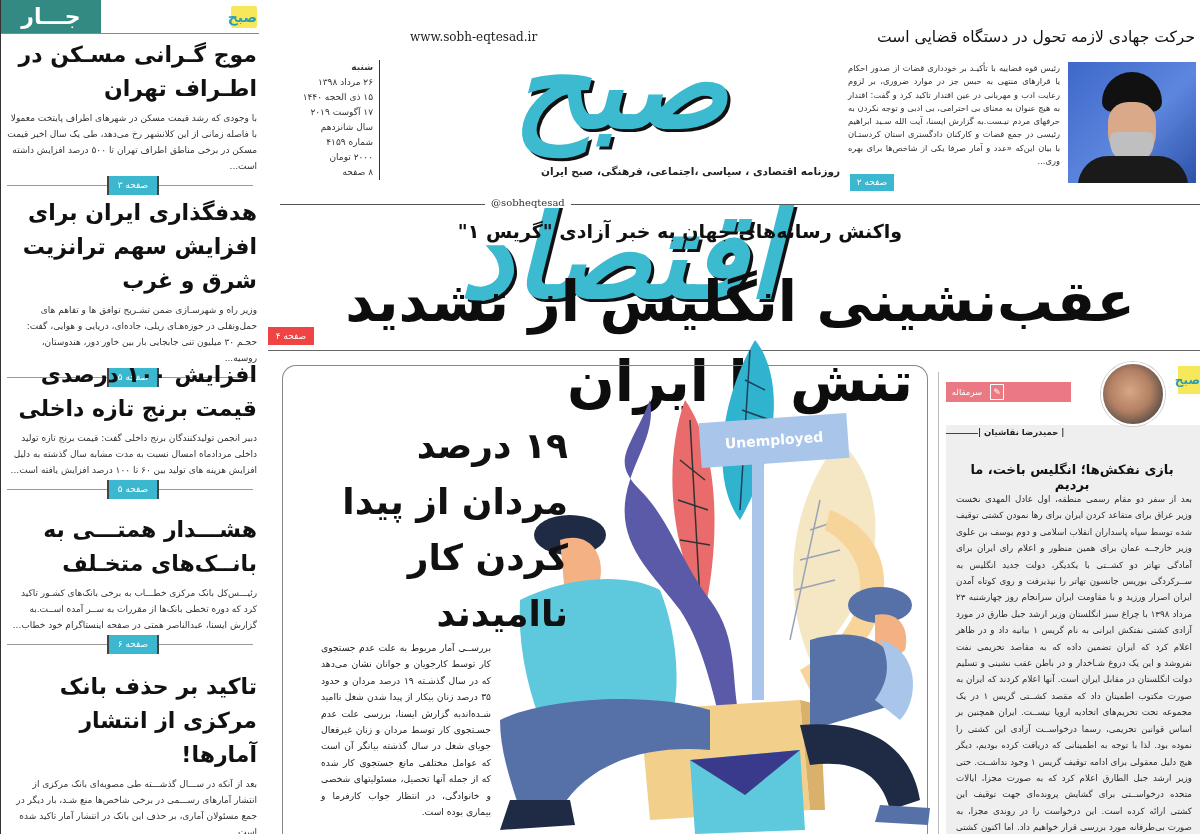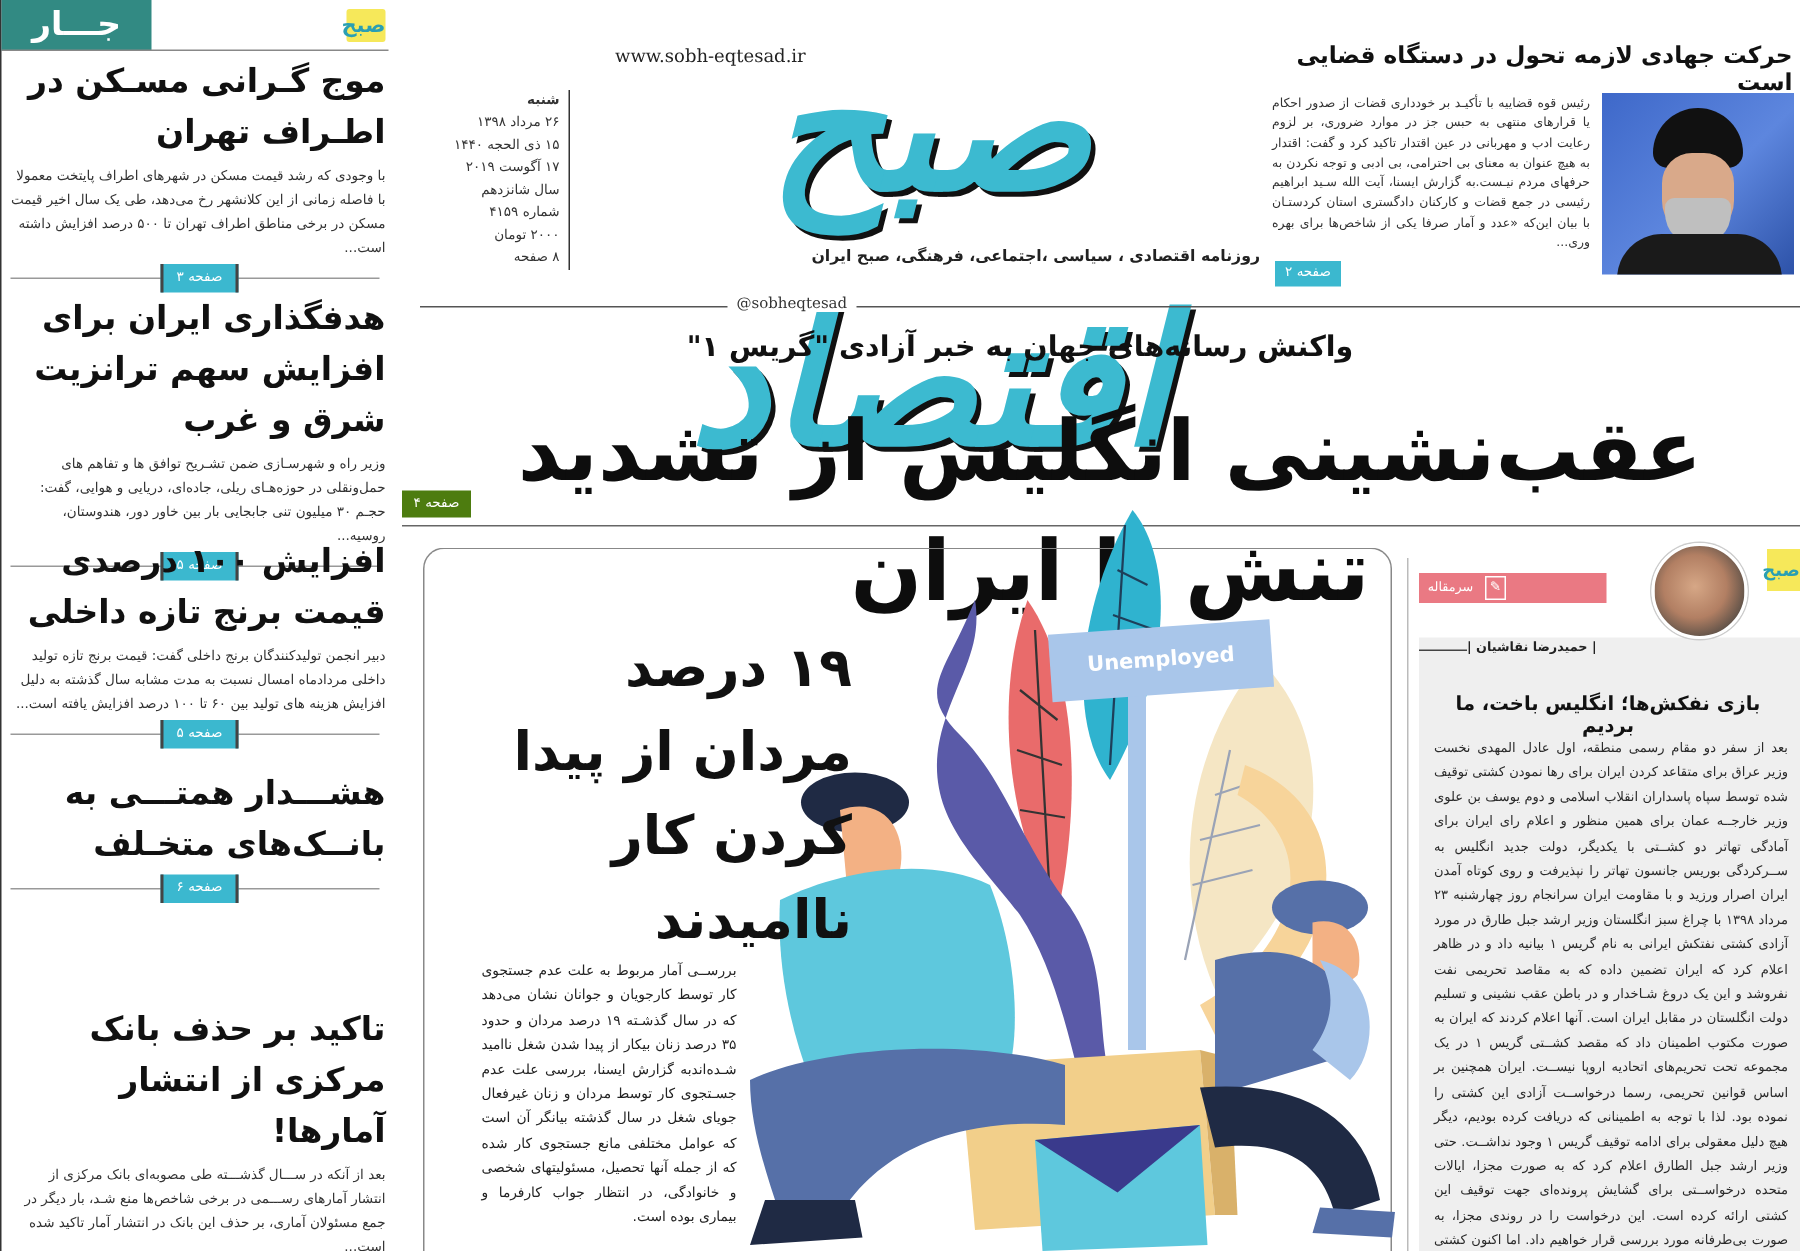--- a/index.html
+++ b/index.html
@@ -23,33 +23,33 @@
   
   .url { left: 410px; top: 30px; font-family: "DejaVu Serif", serif; font-size: 12px; color: #222; direction: ltr; }
   .dateblock { left: 300px; top: 60px; width: 80px; font-size: 9px; line-height: 15px; text-align: right; color: #333; border-right: 1px solid #333; padding-right: 6px; }
   .logo-text { left: 400px; top: 0px; width: 440px; height: 170px; font-family: "DejaVu Serif", serif; font-size: 120px; font-weight: bold; color: #3cbad0; line-height: 170px; text-align: center; font-style: italic; text-shadow: 3px 3px 0 #111; letter-spacing: -6px; }
   .tagline { left: 410px; top: 165px; width: 430px; font-size: 10.5px; text-align: right; color: #222; font-weight: bold; }
   .handle-rule { left: 280px; top: 204px; width: 580px; height: 1px; background: #555; }
   .handle { left: 485px; top: 197px; background: #fff; padding: 0 6px; font-family: "DejaVu Serif", serif; font-size: 10px; color: #333; direction: ltr; }
   .top-divider { left: 860px; top: 204px; width: 340px; height: 1px; background: #555; }
 
   
-  .tr-headline { left: 850px; top: 28px; width: 345px; font-weight: bold; font-size: 15.5px; color: #111; }
+  .tr-headline { left: 850px; top: 28px; width: 345px; font-weight: normal; font-size: 15.5px; color: #111; }
   .tr-body { left: 848px; top: 62px; width: 212px; font-size: 8.3px; line-height: 13.3px; text-align: justify; color: #333; }
   .tr-photo { left: 1068px; top: 62px; width: 128px; height: 121px; background: linear-gradient(135deg, #3e68c9 0%, #5d86de 55%, #2d52a8 100%); overflow: hidden; }
   .tr-photo .turban { position: absolute; left: 34px; top: 10px; width: 60px; height: 40px; background: #111; border-radius: 30px 30px 10px 10px; }
   .tr-photo .face { position: absolute; left: 40px; top: 40px; width: 48px; height: 56px; background: #d9a98a; border-radius: 20px 20px 24px 24px; }
   .tr-photo .beard { position: absolute; left: 42px; top: 70px; width: 44px; height: 32px; background: #bfbfbf; border-radius: 6px 6px 22px 22px; }
   .tr-photo .robe { position: absolute; left: 10px; top: 94px; width: 110px; height: 40px; background: #1a1a1a; border-radius: 30px 30px 0 0; }
   .tr-page { left: 850px; top: 174px; width: 44px; height: 17px; background: #3bb8cf; color: #fff; font-size: 9px; line-height: 17px; text-align: center; }
 
   
   .kicker { left: 380px; top: 220px; width: 600px; text-align: center; font-weight: bold; font-size: 19px; color: #111; }
   .main-headline { left: 320px; top: 262px; width: 840px; text-align: center; font-weight: bold; font-size: 56px; line-height: 80px; color: #0d0d0d; letter-spacing: -2px; }
-  .main-page { left: 268px; top: 327px; width: 46px; height: 18px; background: #4d7c0f; color: #fff; font-size: 9px; line-height: 18px; text-align: center; }
+  .main-page { left: 268px; top: 327px; width: 46px; height: 18px; background: #ef4444; color: #fff; font-size: 9px; line-height: 18px; text-align: center; }
   .main-divider { left: 268px; top: 350px; width: 932px; height: 1px; background: #666; }
 
   
   .feature-box { left: 282px; top: 365px; width: 646px; height: 469px; border: 1px solid #888; border-bottom: none; border-radius: 14px 14px 0 0; }
   .feature-headline { left: 298px; top: 418px; width: 270px; font-weight: bold; font-size: 36px; line-height: 56px; text-align: right; color: #111; }
   .feature-body { left: 321px; top: 640px; width: 170px; font-size: 9.2px; line-height: 16.4px; text-align: justify; color: #222; }
 
   
   .illus { left: 480px; top: 340px; width: 450px; height: 494px; }
   .sign { left: 700px; top: 418px; width: 148px; height: 45px; background: #a9c6ea; color: #fff; font-weight: bold; font-size: 14px; line-height: 45px; text-align: center; transform: rotate(-4deg); direction: ltr; font-family: "DejaVu Sans", sans-serif; }
@@ -96,20 +96,21 @@
     <div class="sb-headline">افزایش ۱۰۰ درصدی قیمت برنج تازه داخلی</div>
     <div class="sb-body">دبیر انجمن تولیدکنندگان برنج داخلی گفت: قیمت برنج تازه تولید داخلی مردادماه امسال نسبت به مدت مشابه سال گذشته به دلیل افزایش هزینه های تولید بین ۶۰ تا ۱۰۰ درصد افزایش یافته است...</div>
     <div class="sb-page">
       <div class="rule"></div>
       <div class="badge">صفحه ۵</div>
     </div>
   </div>
 
   <div class="sb-item" style="top:513px;">
     <div class="sb-headline">هشـــدار همتـــی به بانــک‌های متخـلف</div>
+    <div class="sb-body">رئیـــس‌کل بانک مرکزی خطـــاب به برخی بانک‌های کشـور تاکید کرد که دوره تخطی بانک‌ها از مقررات به ســر آمده اســت.به گزارش ایسنا، عبدالناصر همتی در صفحه اینستاگرام خود خطاب...</div>
     <div class="sb-page">
       <div class="rule"></div>
       <div class="badge">صفحه ۶</div>
     </div>
   </div>
 
   <div class="sb-item" style="top:670px;">
     <div class="sb-headline">تاکید بر حذف بانک مرکزی از انتشار آمارها!</div>
     <div class="sb-body">بعد از آنکه در ســـال گذشـــته طی مصوبه‌ای بانک مرکزی از انتشار آمارهای رســـمی در برخی شاخص‌ها منع شـد، بار دیگر در جمع مسئولان آماری، بر حذف این بانک در انتشار آمار تاکید شده است...</div>
 

